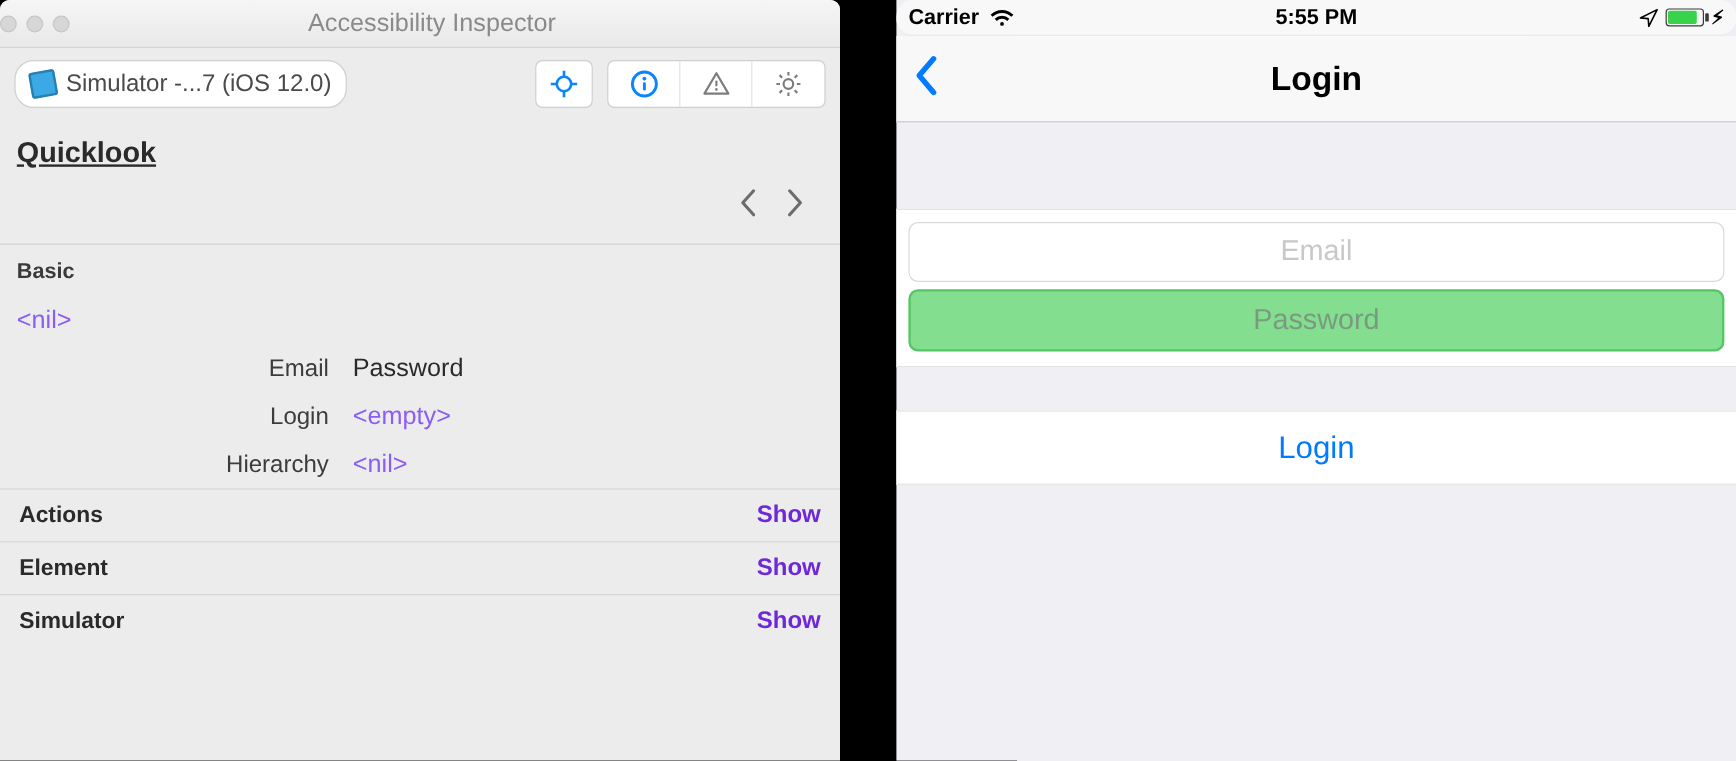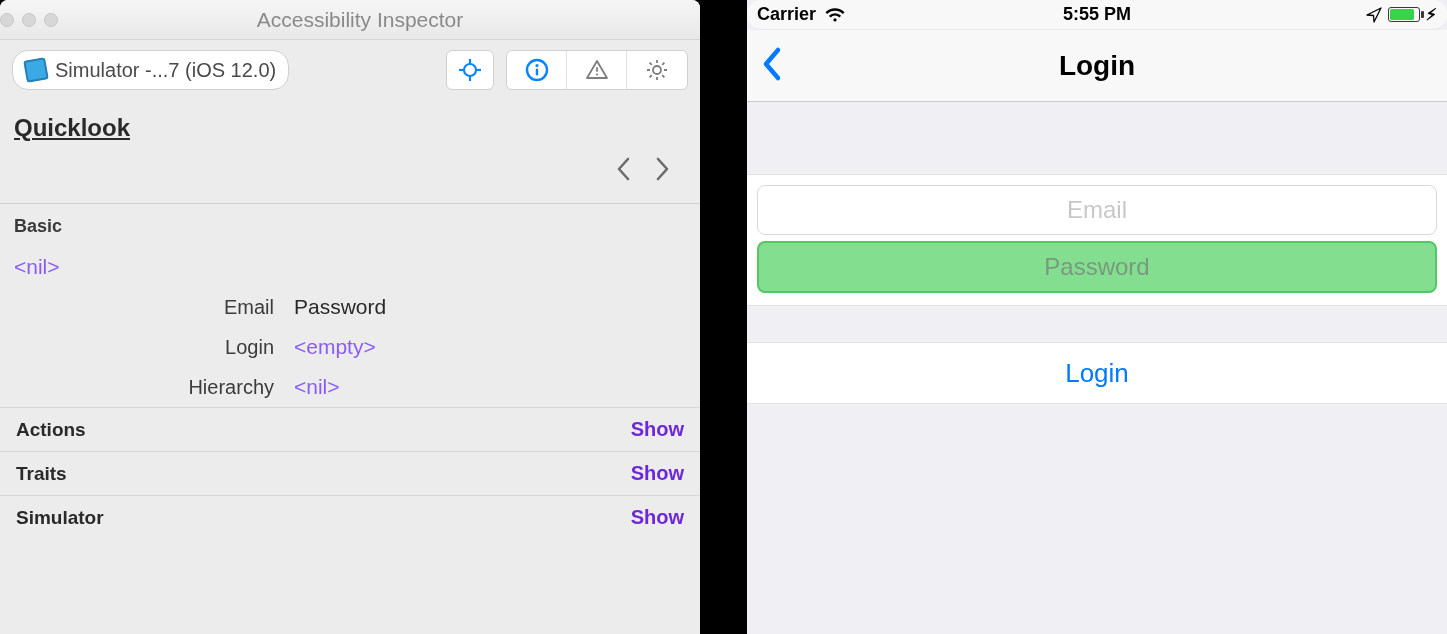--- a/index.html
+++ b/index.html
@@ -249,21 +249,21 @@
   <div class="kv">
     <div class="k">Hierarchy</div>
     <div class="v nil">&lt;nil&gt;</div>
   </div>
 
   <div class="collapse-row">
     <span class="label">Actions</span>
     <span class="show">Show</span>
   </div>
   <div class="collapse-row">
-    <span class="label">Traits</span>
+    <span class="label">Element</span>
     <span class="show">Show</span>
   </div>
   <div class="collapse-row">
     <span class="label">Simulator</span>
     <span class="show">Show</span>
   </div>
 </div>
 
 <div class="gap"></div>
 

